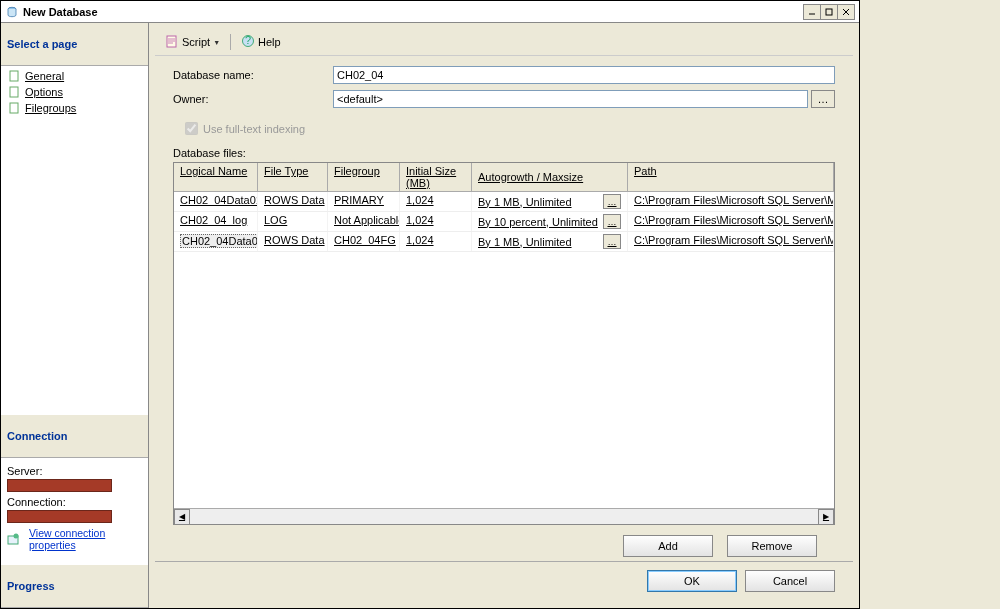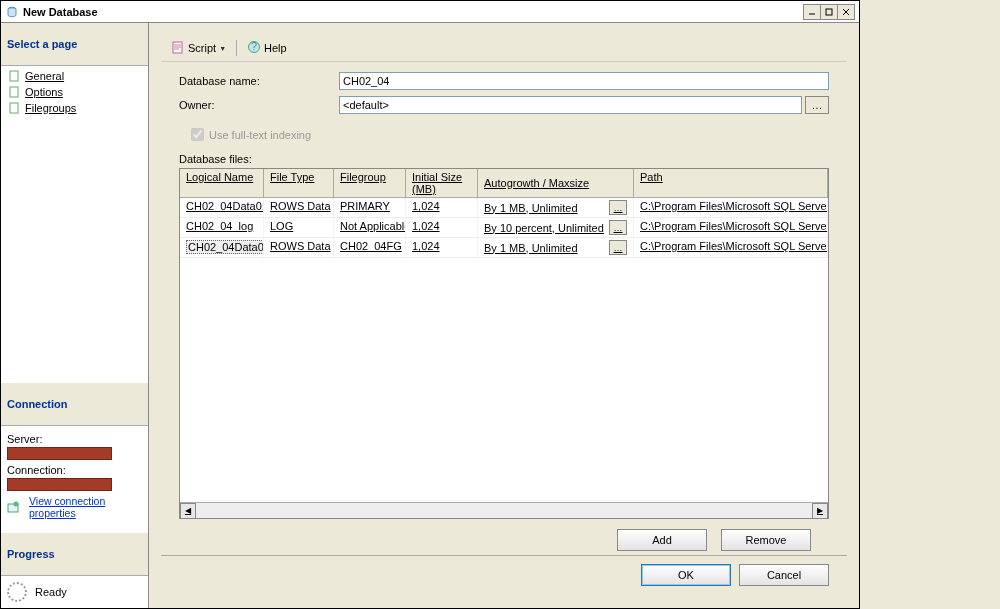--- a/index.html
+++ b/index.html
@@ -17,21 +17,21 @@
 .side-item { display: flex; align-items: center; gap: 4px; padding: 1px 4px; cursor: default; }
 .side-icon { width: 14px; height: 14px; display: inline-flex; align-items: center; justify-content: center; }
 .conn-section { margin-top: auto; }
 .conn-body { padding: 4px 6px 2px 6px; background:#fff; }
 .conn-label { margin-top: 3px; }
 .redact { width: 105px; height: 13px; background: #a53a27; border: 1px solid #6b261a; margin: 2px 0 4px 0; }
 .link { color: #0033cc; text-decoration: underline; cursor: pointer; font-size: 10.5px; }
 .link-row { display: flex; align-items: center; gap: 8px; }
 .prog-body { padding: 6px; background:#fff; display: flex; align-items: center; gap: 8px; }
 .wait-circle { width: 20px; height: 20px; border: 2px dotted #999; border-radius: 50%; }
-.main { flex: 1; display: flex; flex-direction: column; padding: 12px; min-width: 0; }
+.main { flex: 1; display: flex; flex-direction: column; padding: 6px; min-width: 0; }
 .toolbar { padding: 4px 6px; display: flex; align-items: center; gap: 4px; border-bottom: 1px solid #ccc; }
 .tool-btn { display: flex; align-items: center; gap: 3px; padding: 1px 4px; cursor: default; }
 .tool-sep { width: 1px; height: 16px; background: #aaa; margin: 0 2px; }
 .dropdown-arrow { font-size: 7px; color: #333; }
 .form-area { padding: 10px 18px 0 18px; flex: 1; display: flex; flex-direction: column; min-height: 0; }
 .form-row { display: flex; align-items: center; margin-bottom: 6px; }
 .form-label { width: 160px; }
 .form-input { flex: 1; border: 1px solid #7f9db9; background: #fff; padding: 1px 3px; height: 18px; }
 .browse-btn { width: 24px; height: 18px; border: 1px solid #888; background: #ece9d8; margin-left: 3px; display: flex; align-items: center; justify-content: center; cursor: default; }
 .checkbox-row { display: flex; align-items: center; gap: 5px; margin: 8px 0 12px 12px; }
@@ -127,24 +127,20 @@
             <span class="side-icon">
                 <svg width="14" height="12">
                   <rect x="1" y="3" width="10" height="8" fill="#e7f2fb" stroke="#4a7"></rect>
                   <circle cx="9" cy="3" r="2.5" fill="#5b8"></circle>
                 </svg>
               </span>
             <span class="link">View connection properties</span>
           </div>
         </div>
         <div class="panel-header" style="margin-top:12px">Progress</div>
-        <div class="prog-body">
-          <div class="wait-circle"></div>
-          <span>Ready</span>
-        </div>
       </div>
     </div>
 
     <div class="main">
       <div class="toolbar">
         <div class="tool-btn">
           <span><svg width="14" height="14">
                 <rect x="2" y="2" width="9" height="11" fill="#fffbe6" stroke="#b6a"></rect>
                 <path d="M3 5h7M3 7h7M3 9h5" stroke="#b6a" stroke-width="0.8"></path>
               </svg></span>

